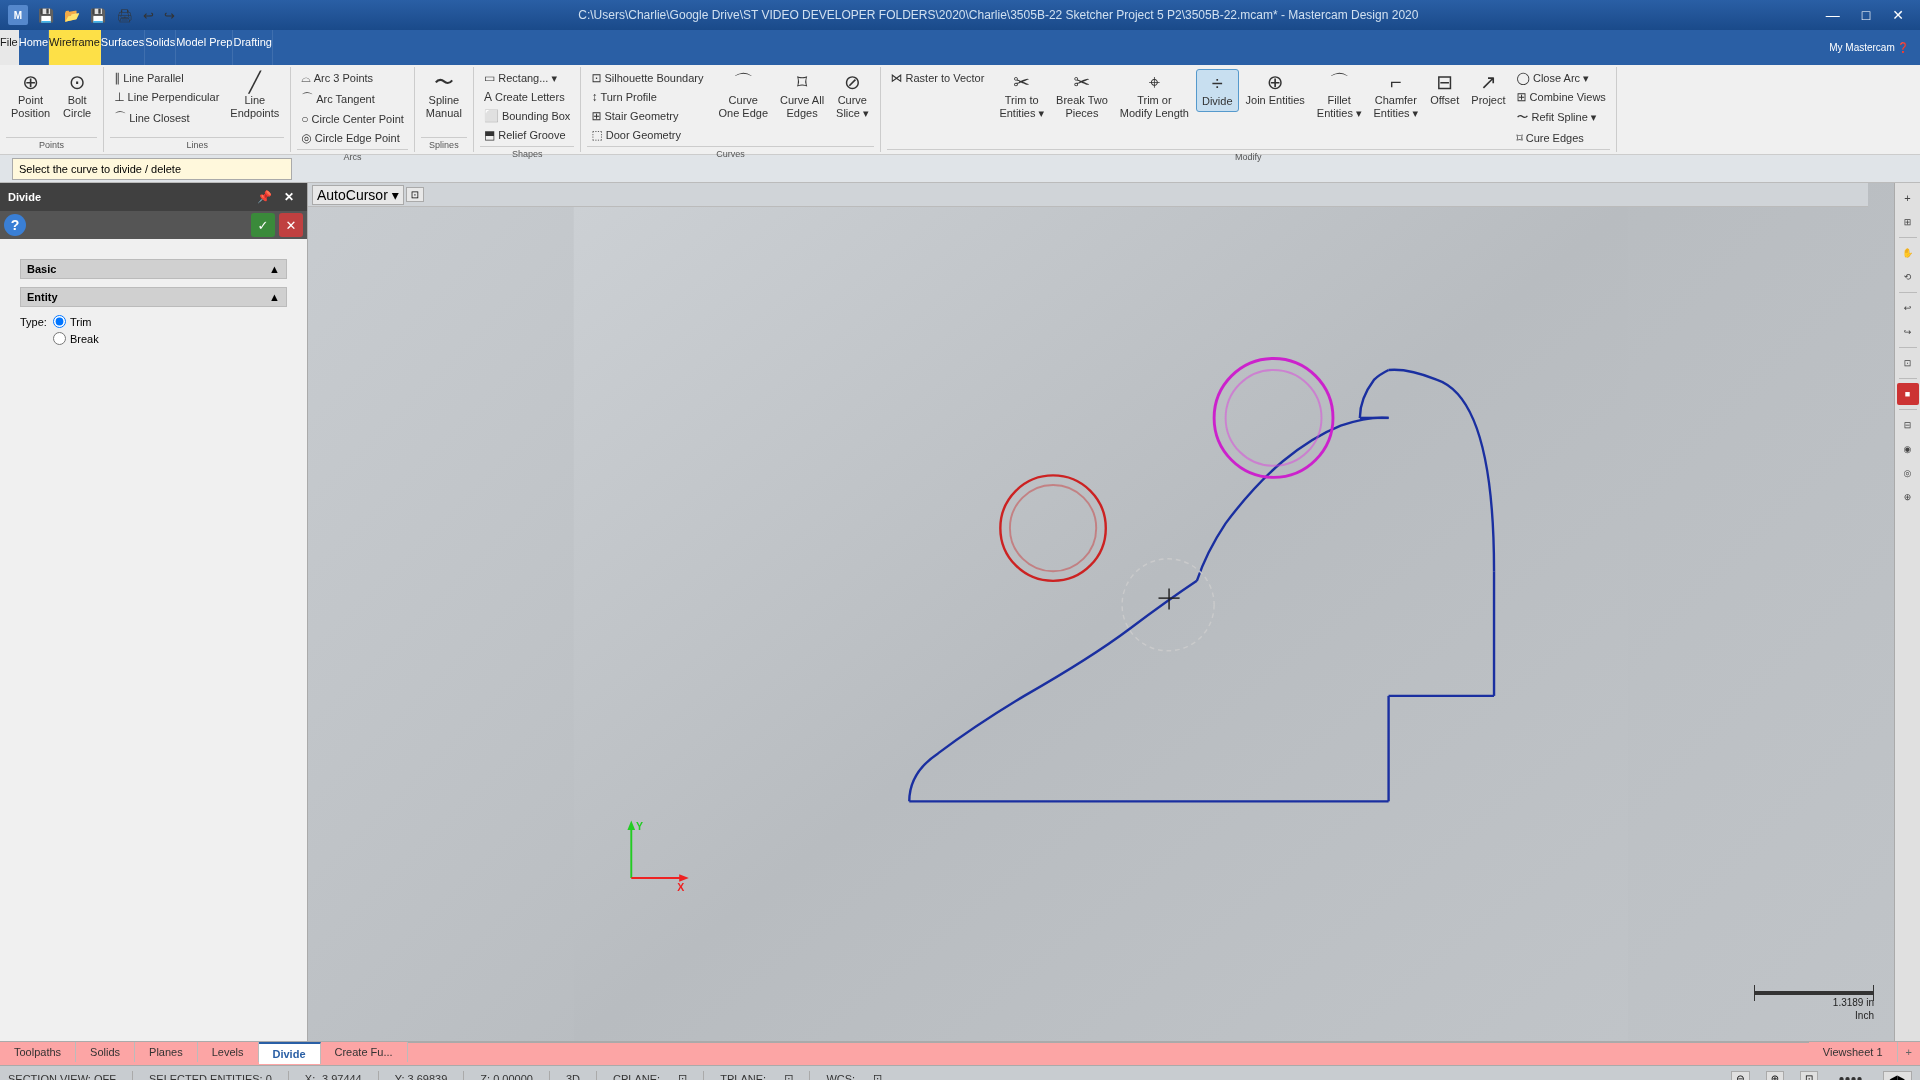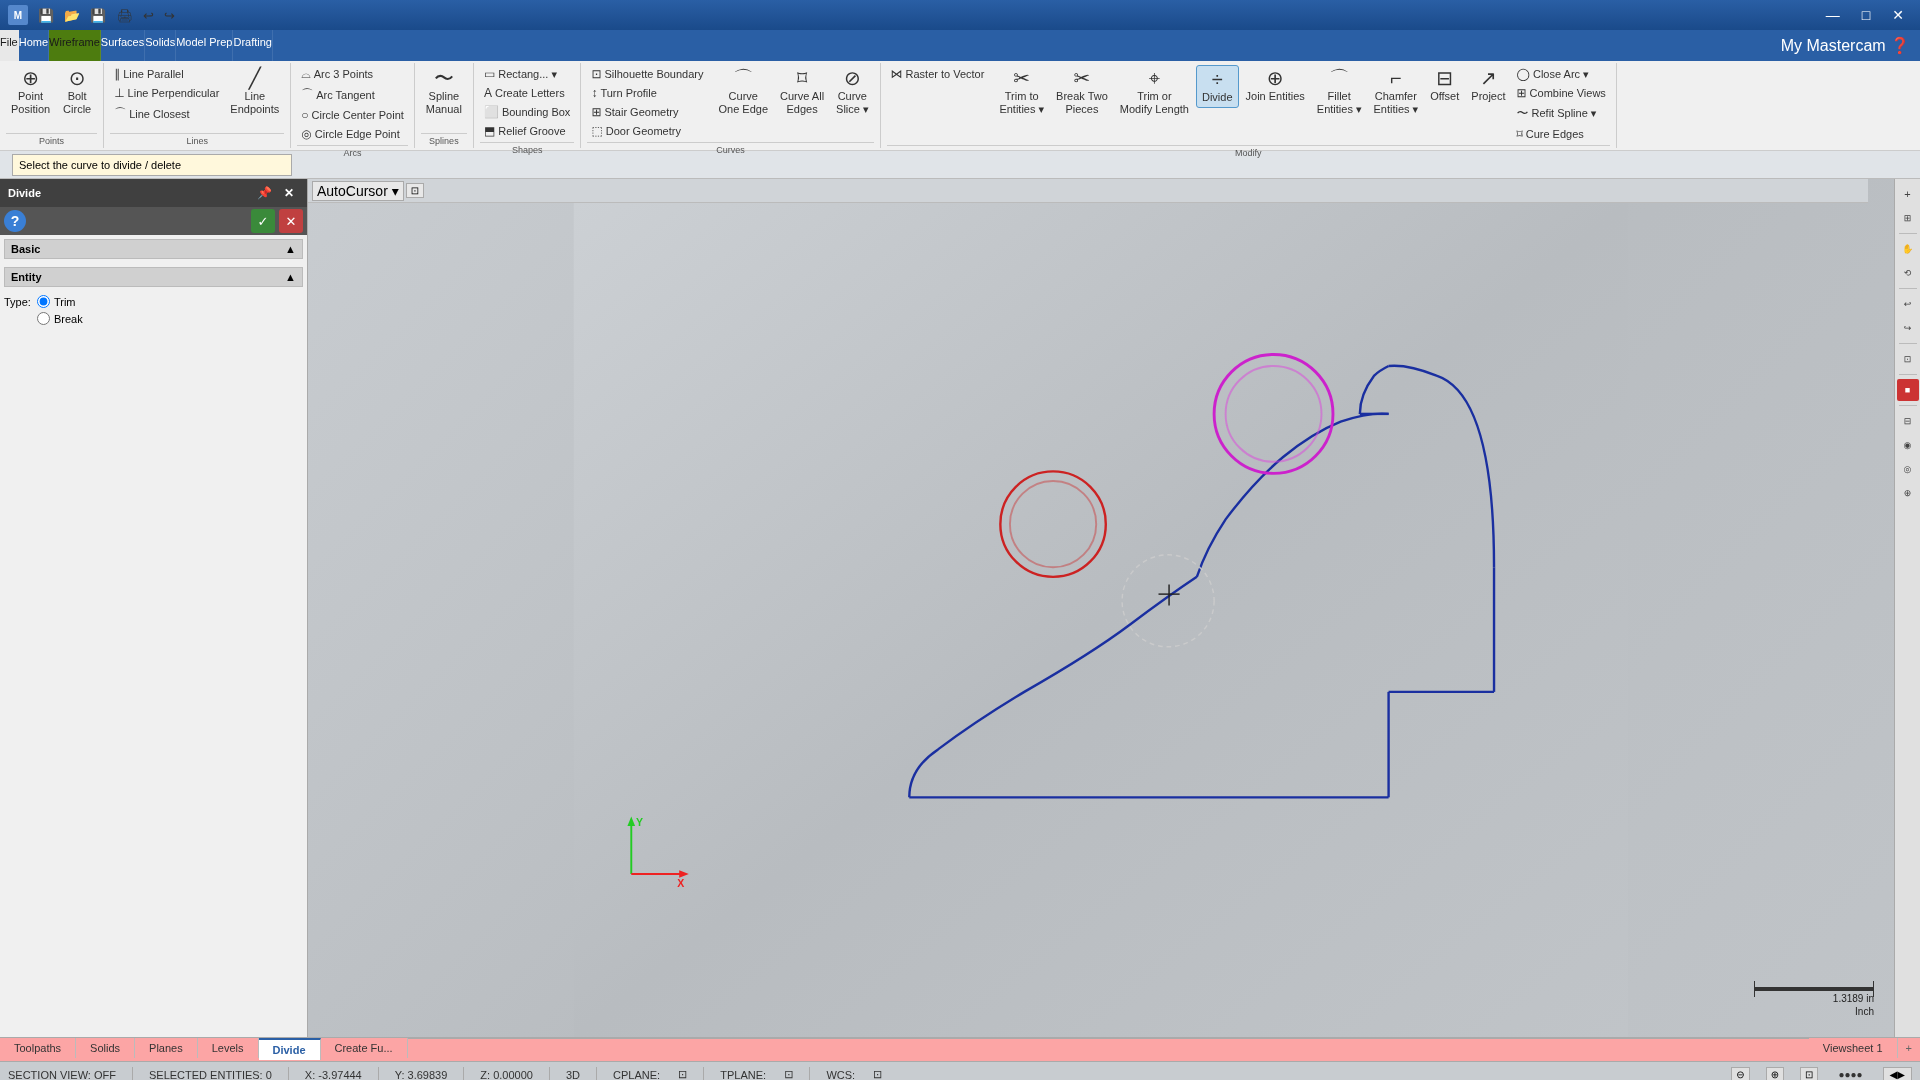--- a/index.html
+++ b/index.html
@@ -152,21 +152,21 @@
       padding: 2px 4px;
       gap: 4px;
     }
     .panel-toolbar-btn {
       width: 24px; height: 24px;
       display: flex; align-items: center; justify-content: center;
       cursor: pointer; border-radius: 3px; font-size: 14px; color: white;
     }
 
     #panel-content {
-      padding: 4px;
+      padding: 20px;
       flex: 1;
     }
     .panel-section-header {
       background: #d0d0d0;
       display: flex;
       align-items: center;
       justify-content: space-between;
       padding: 3px 6px;
       margin-bottom: 8px;
       cursor: pointer;
@@ -275,37 +275,38 @@
     <div class="logo-icon">M</div>
     <div class="logo-btns">
       <span class="qa-btn">💾</span>
       <span class="qa-btn">📂</span>
       <span class="qa-btn">💾</span>
       <span class="qa-btn">🖨</span>
       <span class="qa-btn">↩</span>
       <span class="qa-btn">↪</span>
     </div>
   </div>
+  <div id="titlebar-center">C:\Users\Charlie\Google Drive\ST VIDEO DEVELOPER FOLDERS\2020\Charlie\3505B-22 Sketcher Project 5 P2\3505B-22.mcam* - Mastercam Design 2020</div>
   <div id="titlebar-right">
     <button class="titlebar-btn">—</button>
     <button class="titlebar-btn">□</button>
     <button class="titlebar-btn close">✕</button>
   </div>
 </div>
 
 <div id="ribbon-tabs">
   <div class="ribbon-tab active">File</div>
   <div class="ribbon-tab">Home</div>
-  <div class="ribbon-tab" style="background:#4d7c0f;color:#1a1a1a;">Wireframe</div>
+  <div class="ribbon-tab" style="background:#fde047;color:#1a1a1a;">Wireframe</div>
   <div class="ribbon-tab">Surfaces</div>
   <div class="ribbon-tab">Solids</div>
   <div class="ribbon-tab">Model Prep</div>
   <div class="ribbon-tab">Drafting</div>
   <div style="flex:1;background:#2a5fa5;"></div>
-  <div style="display:flex;align-items:center;padding:6px 10px;color:white;font-size:16px;background:#2a5fa5;">My Mastercam ❓</div>
+  <div style="display:flex;align-items:center;padding:12px 10px;color:white;font-size:10px;background:#2a5fa5;">My Mastercam ❓</div>
 </div>
 
 <div id="ribbon">
 
   <div class="ribbon-group">
     <div class="ribbon-group-items">
       <div class="ribbon-btn">
         <div class="icon">⊕</div>
         <div>Point<br>Position</div>
       </div>

